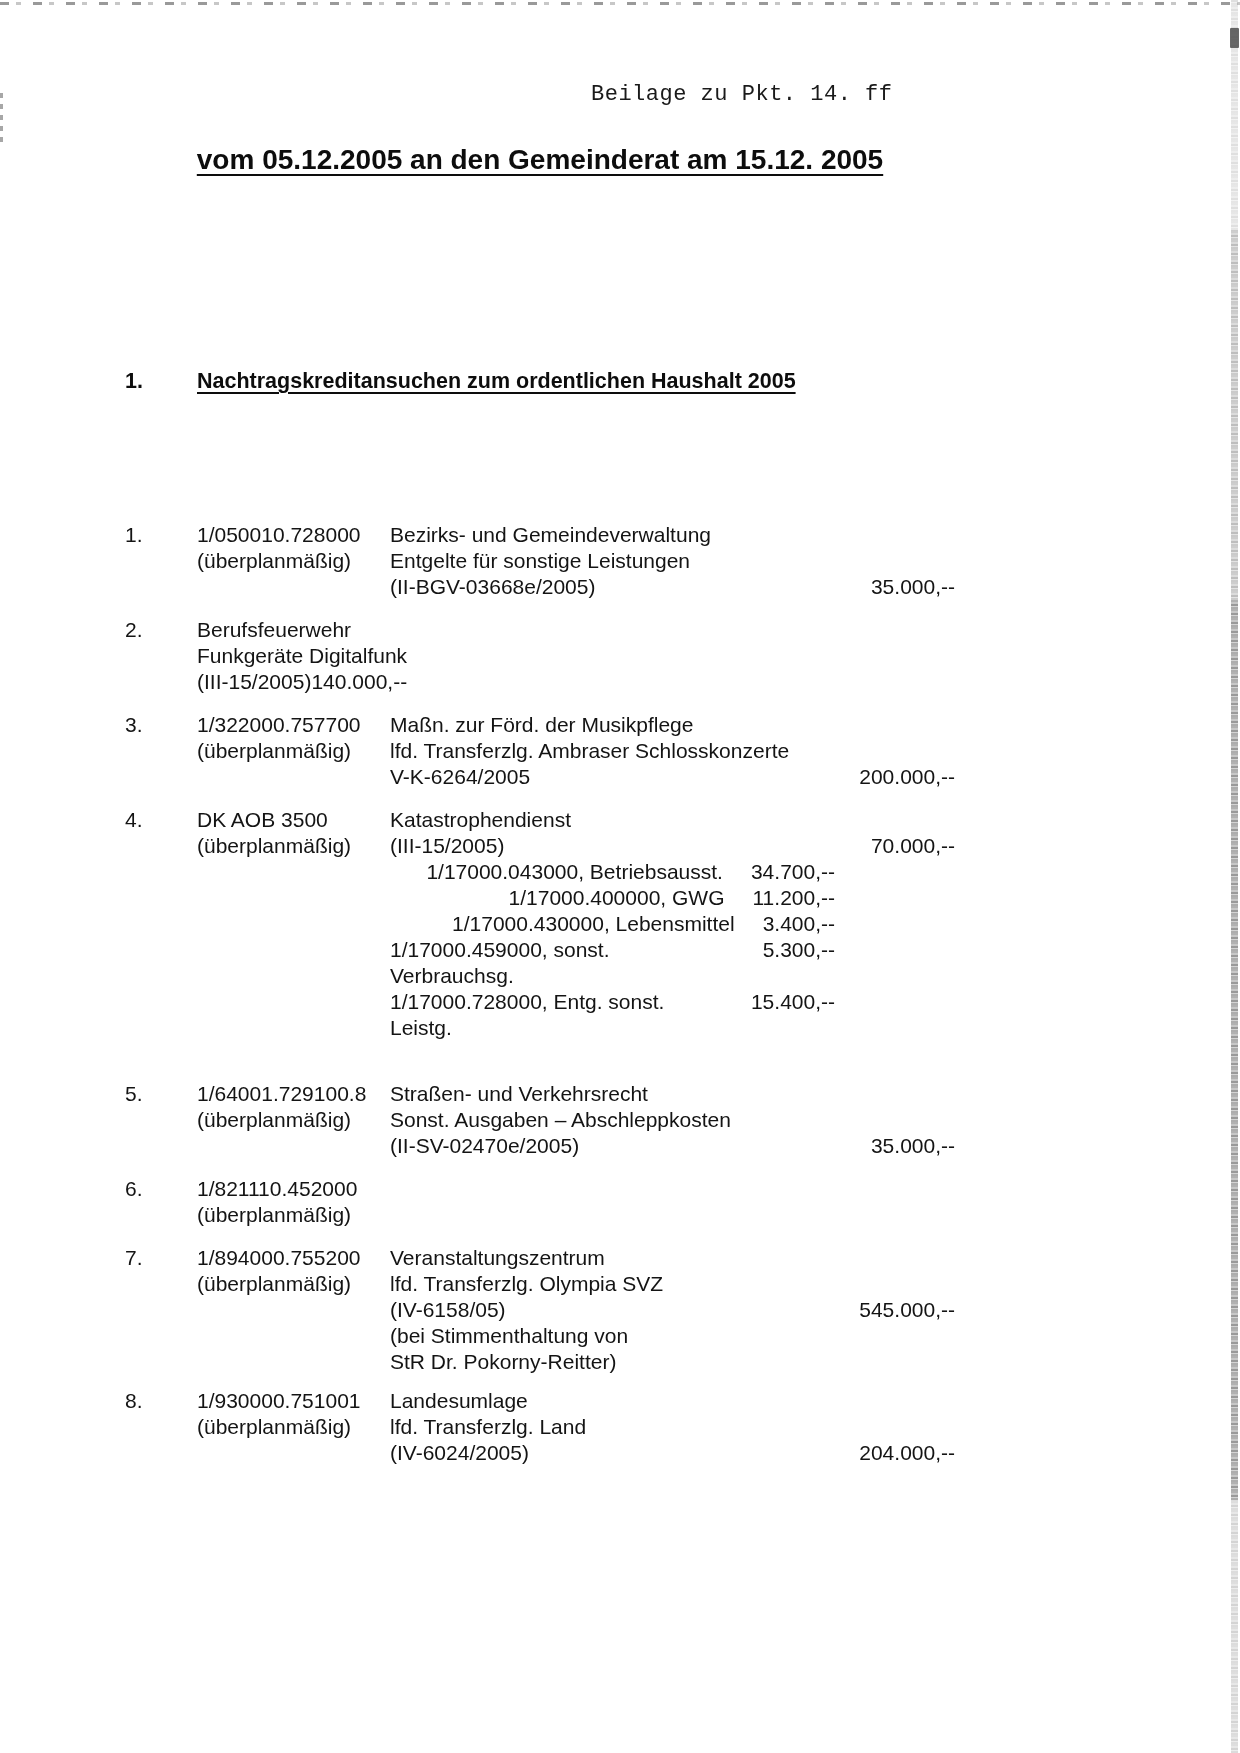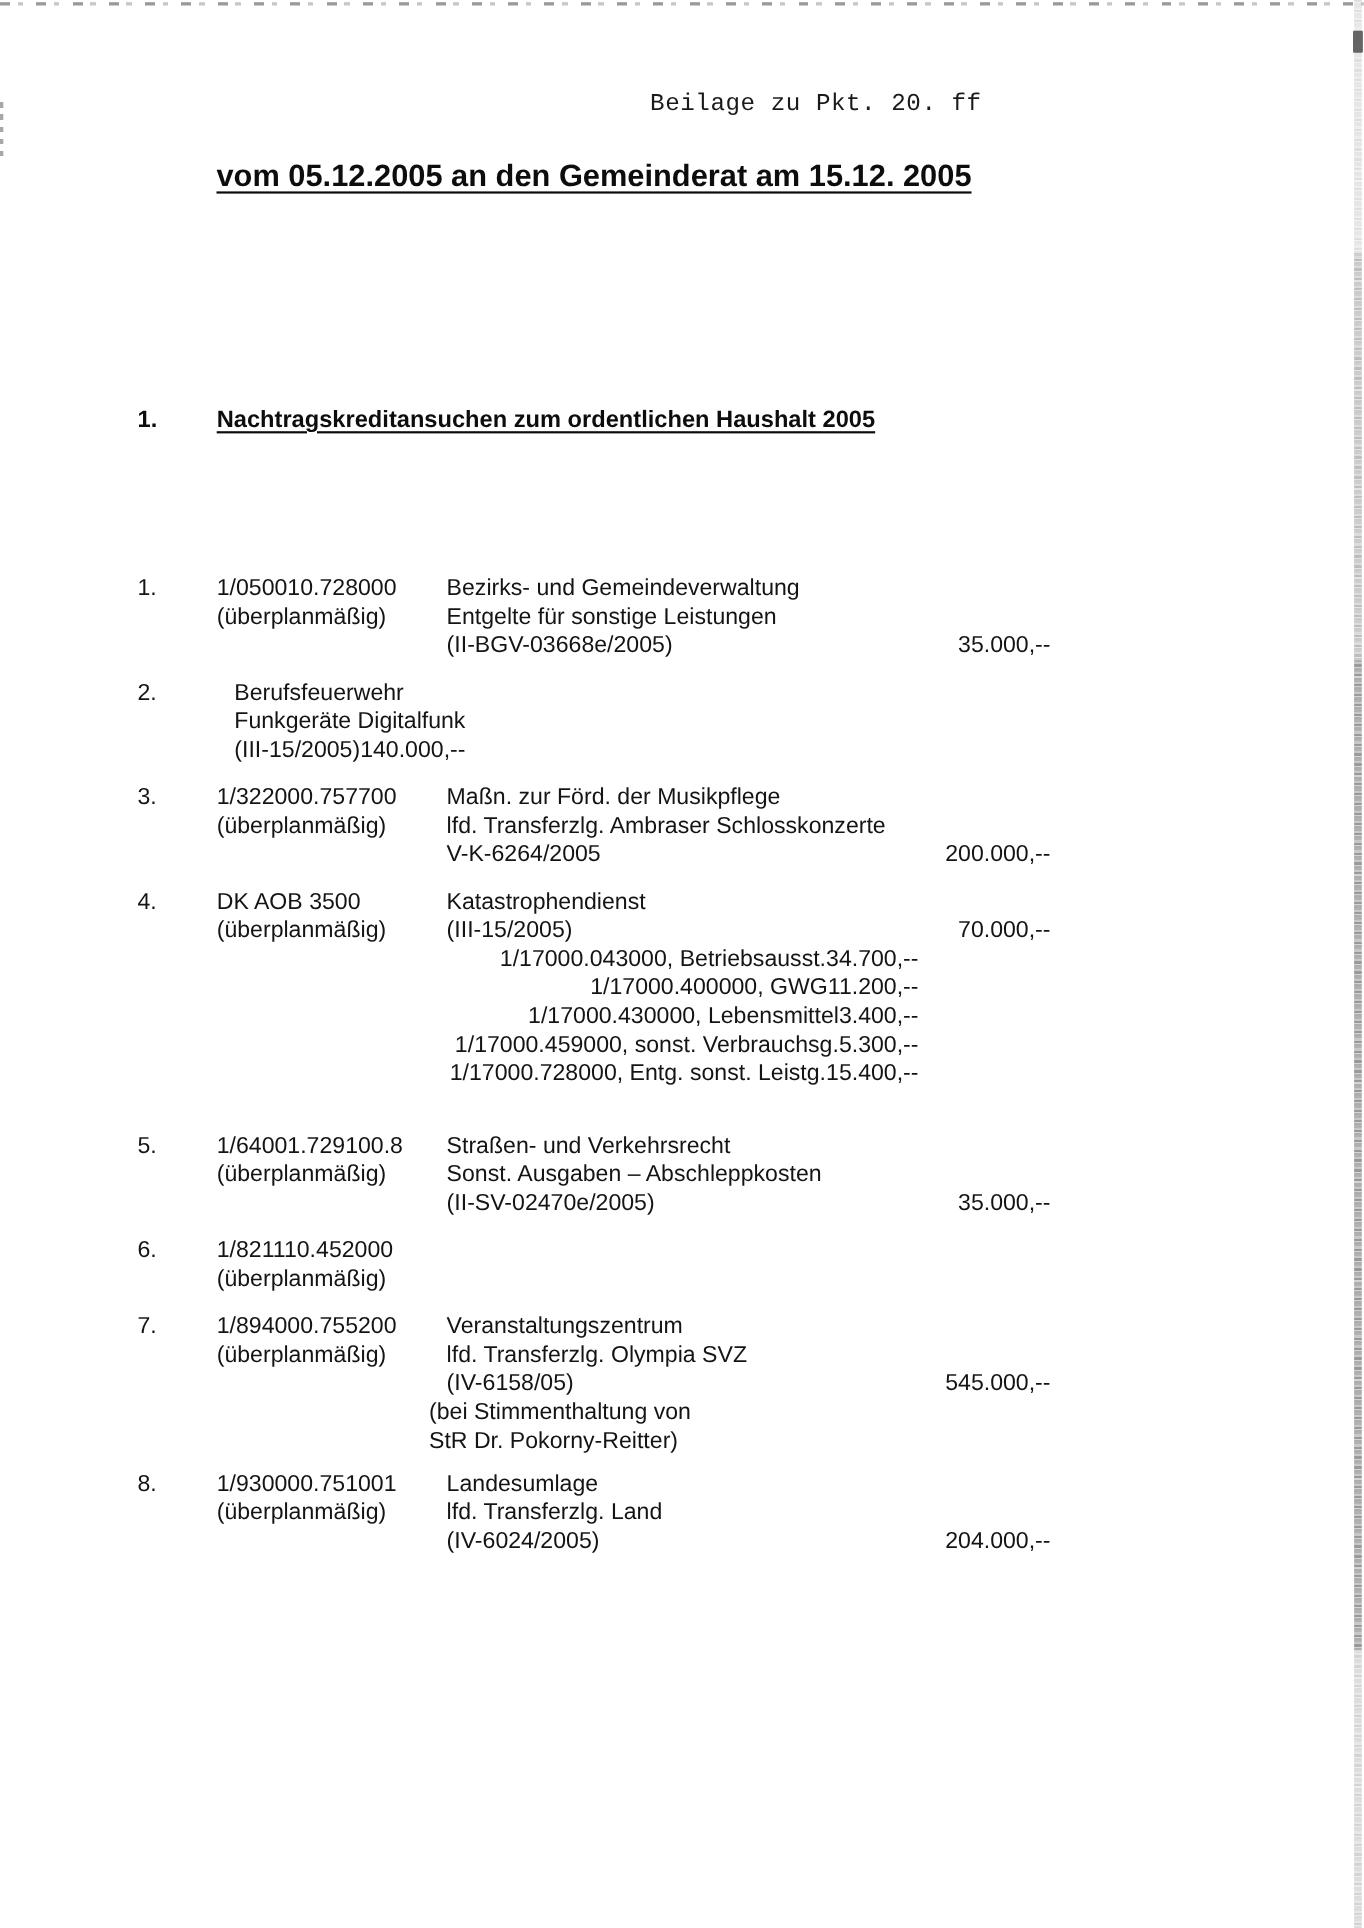--- a/index.html
+++ b/index.html
@@ -63,30 +63,29 @@
     display: grid;
     grid-template-columns: 72px 193px 565px;
     margin-bottom: 17px;
   }
   .item.gap-lg { margin-bottom: 40px; }
   .item.gap-sm { margin-bottom: 13px; }
   .acct-cell div { white-space: nowrap; }
   .line {
     display: flex;
     justify-content: space-between;
-    margin-left: 16px;
   }
   .line .desc { white-space: nowrap; }
   .line .amount { white-space: nowrap; }
   .subline {
     width: 445px;
     display: flex;
     justify-content: flex-end;
   }
-  .subline .amount { white-space: nowrap; text-align: right; }
+  .subline .amount { white-space: nowrap; text-align: right; margin-left: 28px; }
   .notes { }
   .notes div { white-space: nowrap; }
 
   
   .artifact-top {
     position: absolute; top: 2px; left: 0; width: 100%; height: 3px;
     background: repeating-linear-gradient(90deg,
       rgba(70,70,70,0.55) 0 9px, transparent 9px 16px,
       rgba(70,70,70,0.30) 16px 21px, transparent 21px 33px);
   }
@@ -116,21 +115,21 @@
   <div class="artifact-top"></div>
   <div class="artifact-right ar-1"></div>
   <div class="artifact-right ar-2"></div>
   <div class="artifact-right ar-3"></div>
   <div class="artifact-right ar-4"></div>
   <div class="artifact-blob"></div>
   <div class="artifact-left"></div>
 
   <div class="content">
 
-    <div class="corner-note">Beilage zu Pkt. 20. ff</div>
+    <div class="corner-note">Beilage zu Pkt. 14. ff</div>
 
     <div class="doc-title">
       <div class="t-line">vom 05.12.2005 an den Gemeinderat am 15.12. 2005</div>
     </div>
 
     <div class="section-row">
       <div>1.</div>
       <div class="sec-heading">Nachtragskreditansuchen zum ordentlichen Haushalt 2005</div>
     </div>
 

